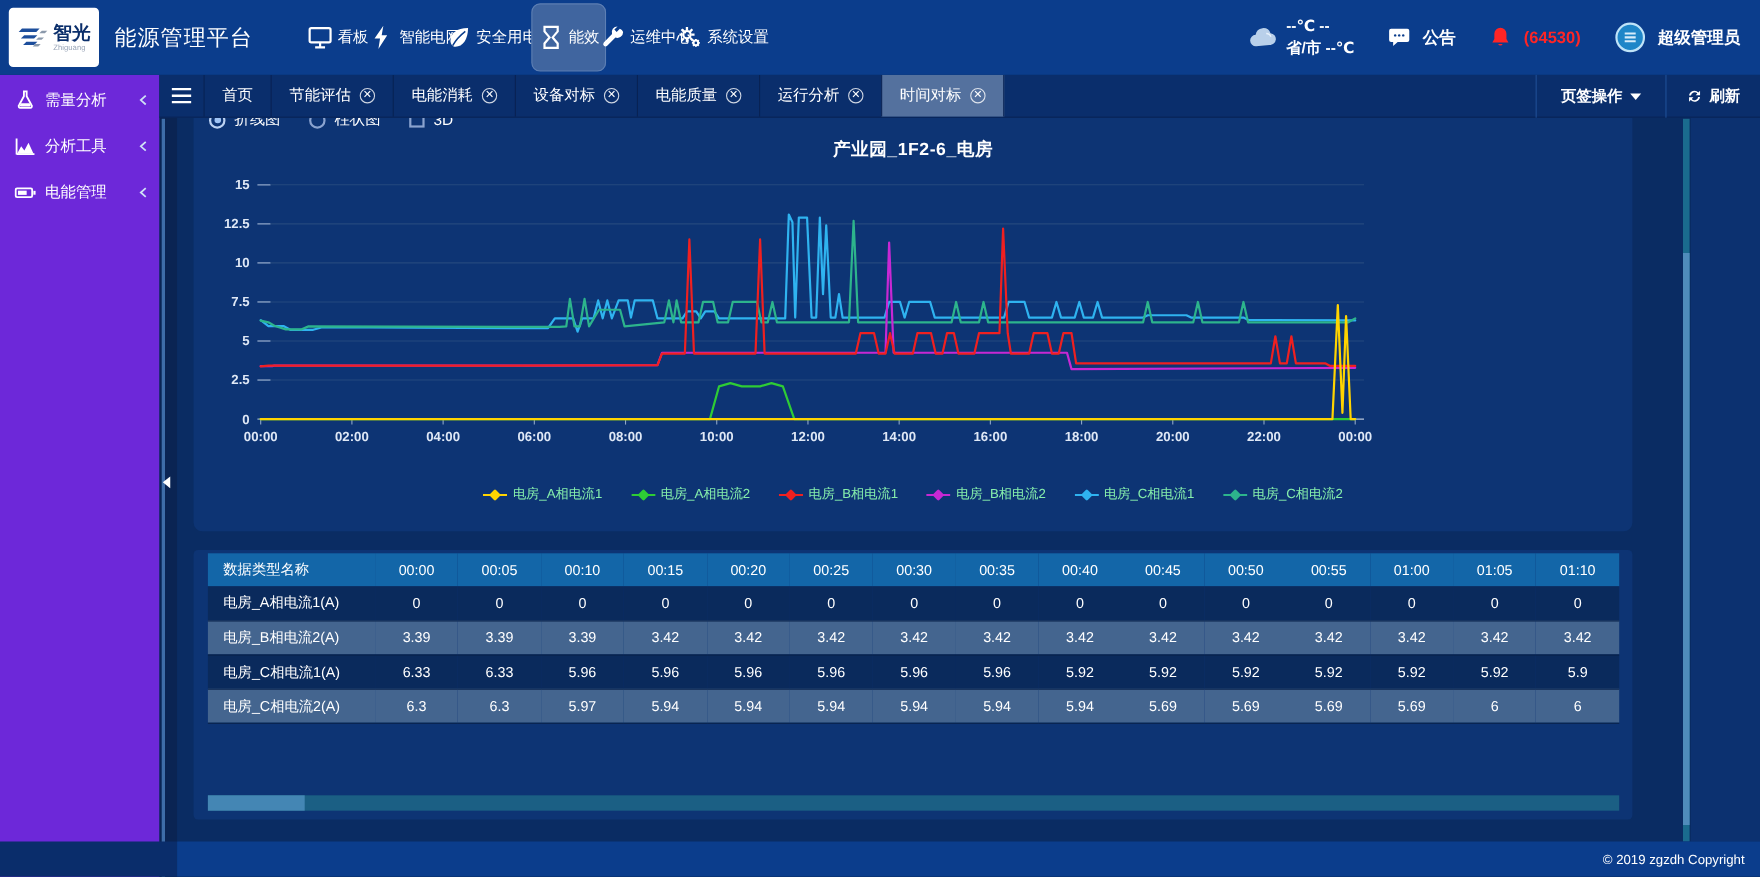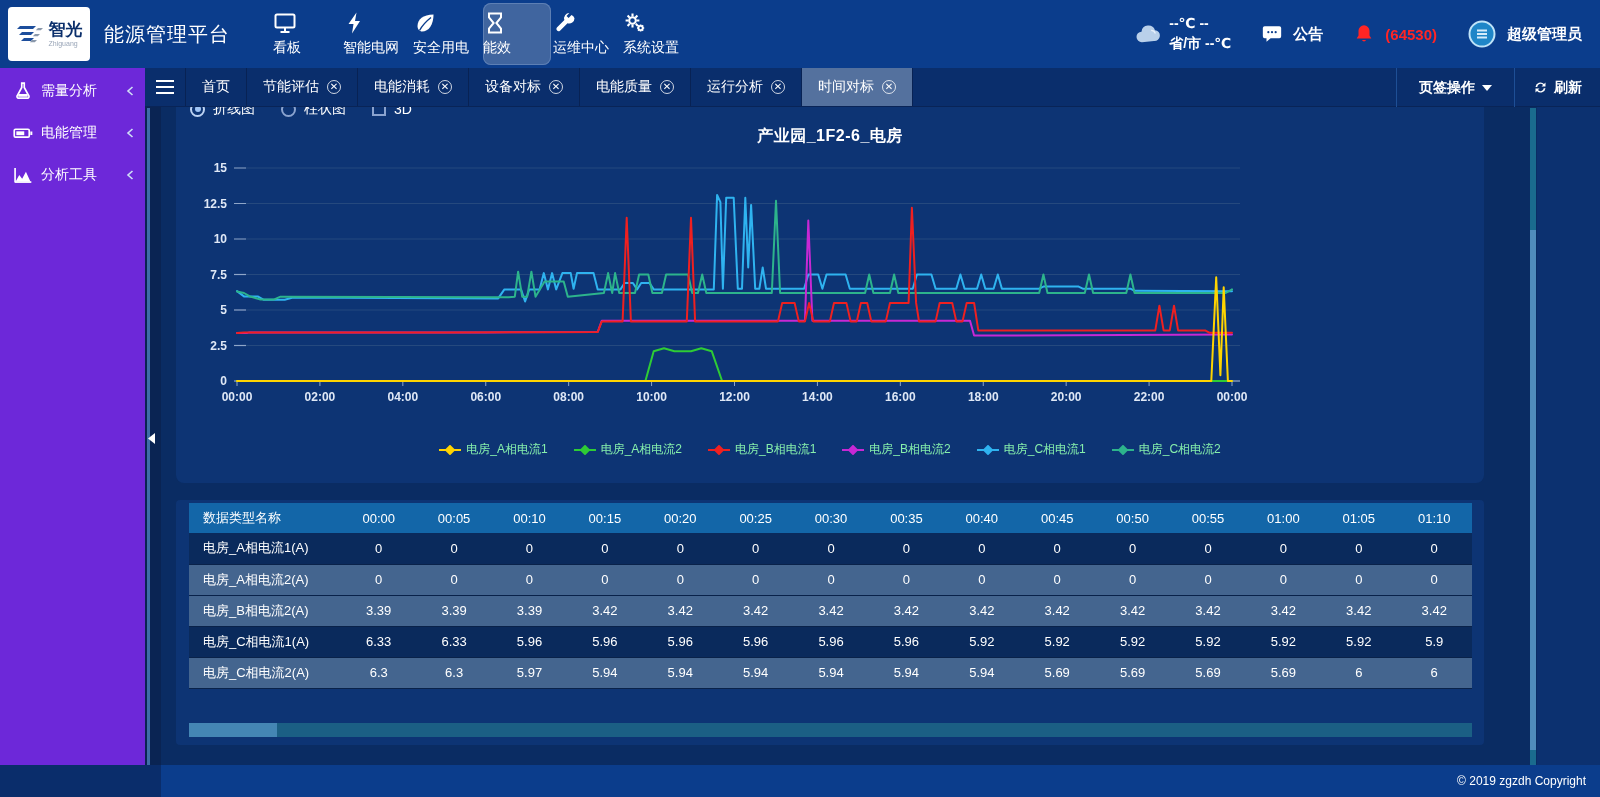--- a/index.html
+++ b/index.html
@@ -12,21 +12,21 @@
     display:flex; align-items:center; z-index:30; }
   .logo-box { width:82px; height:54px; background:#fff; border-radius:4px; margin-left:8px;
     display:flex; align-items:center; justify-content:center; gap:3px; overflow:hidden; }
   .logo-stripes { width:30px; height:30px; flex:none; }
   .logo-txt-wrap { display:flex; flex-direction:column; line-height:1; }
   .logo-zh { color:#0b2f6b; font-weight:bold; font-size:17px; }
   .logo-en { color:#9aa6b8; font-size:7px; margin-top:2px; }
   .app-title { color:#fff; font-size:20px; margin-left:14px; letter-spacing:1px; }
   .main-nav { display:flex; align-items:center; margin-left:42px; height:68px; }
   .nav-item { width:68px; height:62px; margin:0 1px; border-radius:8px; display:flex;
-    flex-direction:column; align-items:flex-start; justify-content:center; gap:4px; cursor:pointer; }
+    flex-direction:row; align-items:center; justify-content:center; gap:4px; cursor:pointer; }
   .nav-item.active { background:#40659f; box-shadow:0 0 0 1px #5d7fb4 inset; }
   .nav-ico { width:24px; height:24px; display:block; }
   .nav-ico svg { width:24px; height:24px; display:block; }
   .nav-lbl { color:#fff; font-size:14px; white-space:nowrap; }
   .nav-right { position:absolute; right:0; top:0; height:68px; display:flex; align-items:center; gap:30px; padding-right:18px; }
   .weather { display:flex; align-items:center; gap:6px; color:#fff; font-size:14px; font-weight:bold; }
   .weather-lines { display:flex; flex-direction:column; line-height:1.4; }
   .hdr-btn { display:flex; align-items:center; gap:10px; color:#fff; font-size:15px; font-weight:bold; cursor:pointer; }
   .alarm { color:#ff2525; }
   .ico20 svg { width:22px; height:22px; display:block; }
@@ -242,41 +242,41 @@
         <span class="side-lbl">需量分析</span>
         <span class="side-chev">
           <svg viewBox="0 0 10 10">
             <path d="M7.5 1L3 5l4.5 4" fill="none" stroke="#cfe0f5" stroke-width="1.6"></path>
           </svg>
         </span>
       </div>
       <div class="side-item">
         <span class="side-ico">
           <svg viewBox="0 0 24 24">
+            <path d="M2.5 21V3.5" stroke="#fff" stroke-width="2"></path>
+            <path d="M3 20l4.5-8 3.5 4.5L15.5 8 21 20z" fill="#fff"></path>
+            <path d="M2.5 20.5H22" stroke="#fff" stroke-width="2"></path>
+          </svg>
+        </span>
+        <span class="side-lbl">分析工具</span>
+        <span class="side-chev">
+          <svg viewBox="0 0 10 10">
+            <path d="M7.5 1L3 5l4.5 4" fill="none" stroke="#cfe0f5" stroke-width="1.6"></path>
+          </svg>
+        </span>
+      </div>
+      <div class="side-item">
+        <span class="side-ico">
+          <svg viewBox="0 0 24 24">
             <rect x="1.5" y="7.5" width="18" height="9.5" rx="1.5" fill="none" stroke="#fff" stroke-width="2"></rect>
             <rect x="20.8" y="10.2" width="2.4" height="4.2" fill="#fff"></rect>
             <rect x="4" y="10" width="9.5" height="4.6" fill="#fff"></rect>
           </svg>
         </span>
         <span class="side-lbl">电能管理</span>
-        <span class="side-chev">
-          <svg viewBox="0 0 10 10">
-            <path d="M7.5 1L3 5l4.5 4" fill="none" stroke="#cfe0f5" stroke-width="1.6"></path>
-          </svg>
-        </span>
-      </div>
-      <div class="side-item">
-        <span class="side-ico">
-          <svg viewBox="0 0 24 24">
-            <path d="M2.5 21V3.5" stroke="#fff" stroke-width="2"></path>
-            <path d="M3 20l4.5-8 3.5 4.5L15.5 8 21 20z" fill="#fff"></path>
-            <path d="M2.5 20.5H22" stroke="#fff" stroke-width="2"></path>
-          </svg>
-        </span>
-        <span class="side-lbl">分析工具</span>
         <span class="side-chev">
           <svg viewBox="0 0 10 10">
             <path d="M7.5 1L3 5l4.5 4" fill="none" stroke="#cfe0f5" stroke-width="1.6"></path>
           </svg>
         </span>
       </div>
     </div>
   <div class="divider">
     <span class="lightline"></span>
     <span class="collapse-handle">
@@ -492,38 +492,20 @@
               <td>0</td>
               <td>0</td>
               <td>0</td>
               <td>0</td>
               <td>0</td>
               <td>0</td>
               <td>0</td>
               <td>0</td>
             </tr>
             <tr class="even">
-              <td>电房_A相电流2(A)</td>
-              <td>0</td>
-              <td>0</td>
-              <td>0</td>
-              <td>0</td>
-              <td>0</td>
-              <td>0</td>
-              <td>0</td>
-              <td>0</td>
-              <td>0</td>
-              <td>0</td>
-              <td>0</td>
-              <td>0</td>
-              <td>0</td>
-              <td>0</td>
-              <td>0</td>
-            </tr>
-            <tr class="even">
               <td>电房_B相电流2(A)</td>
               <td>3.39</td>
               <td>3.39</td>
               <td>3.39</td>
               <td>3.42</td>
               <td>3.42</td>
               <td>3.42</td>
               <td>3.42</td>
               <td>3.42</td>
               <td>3.42</td>

